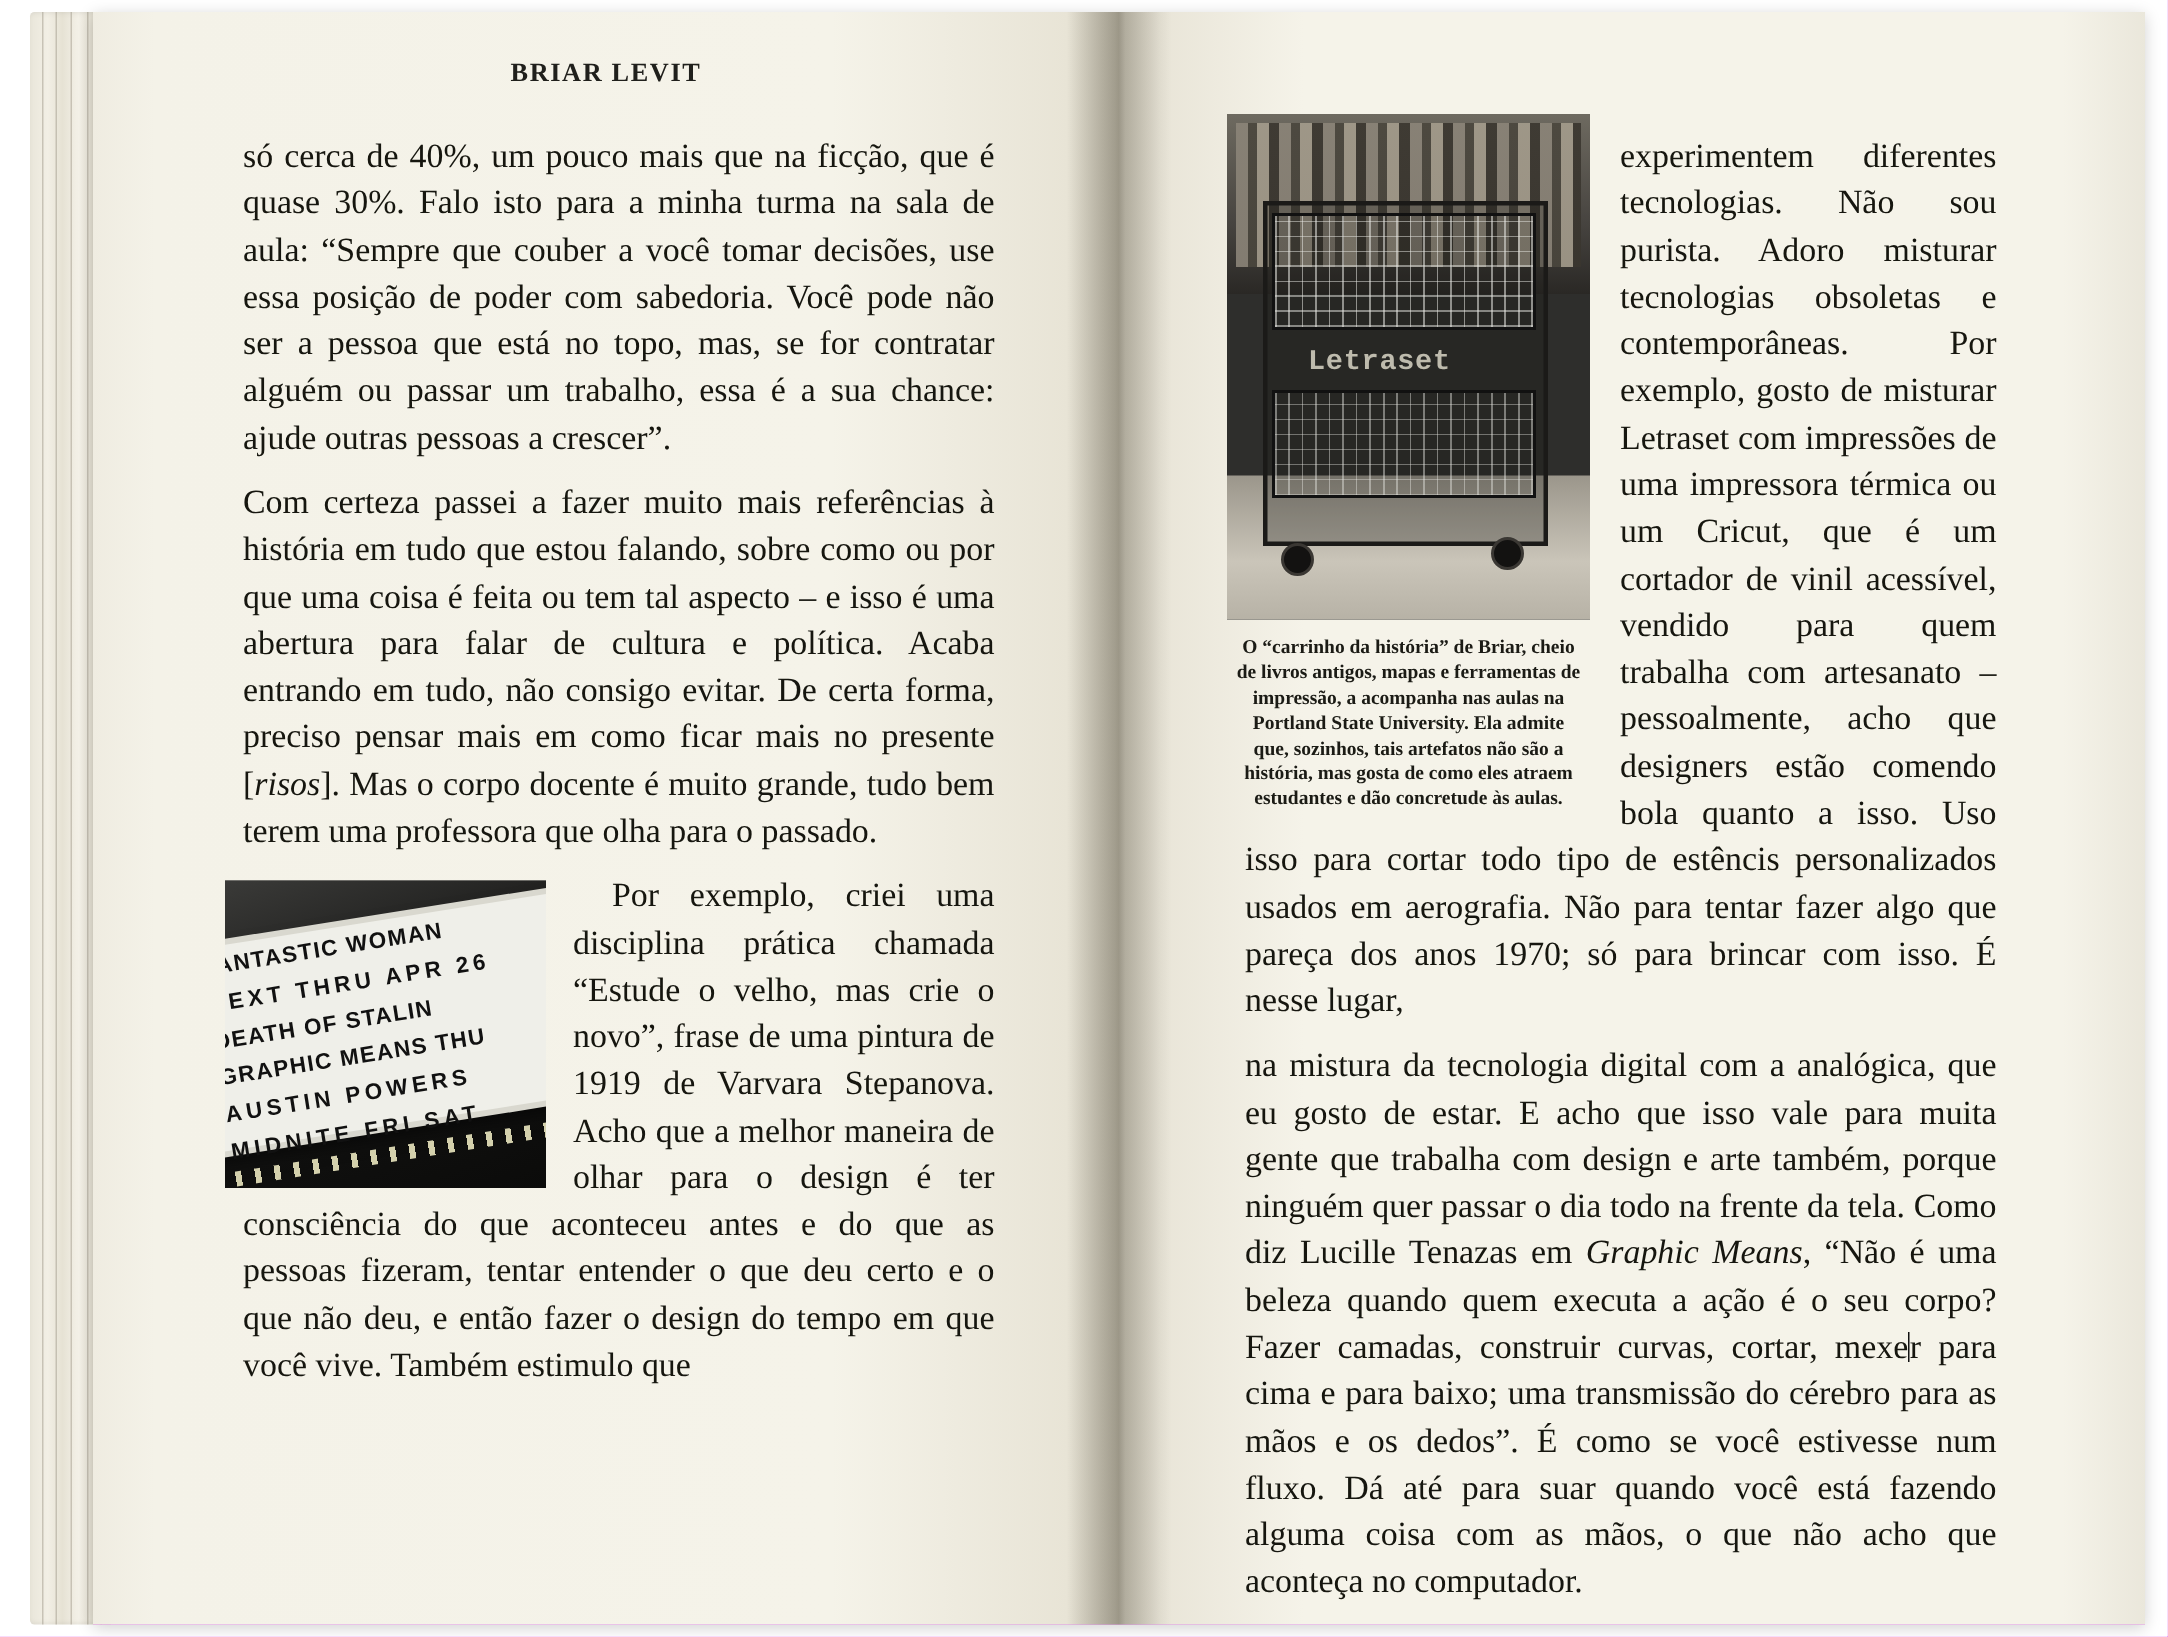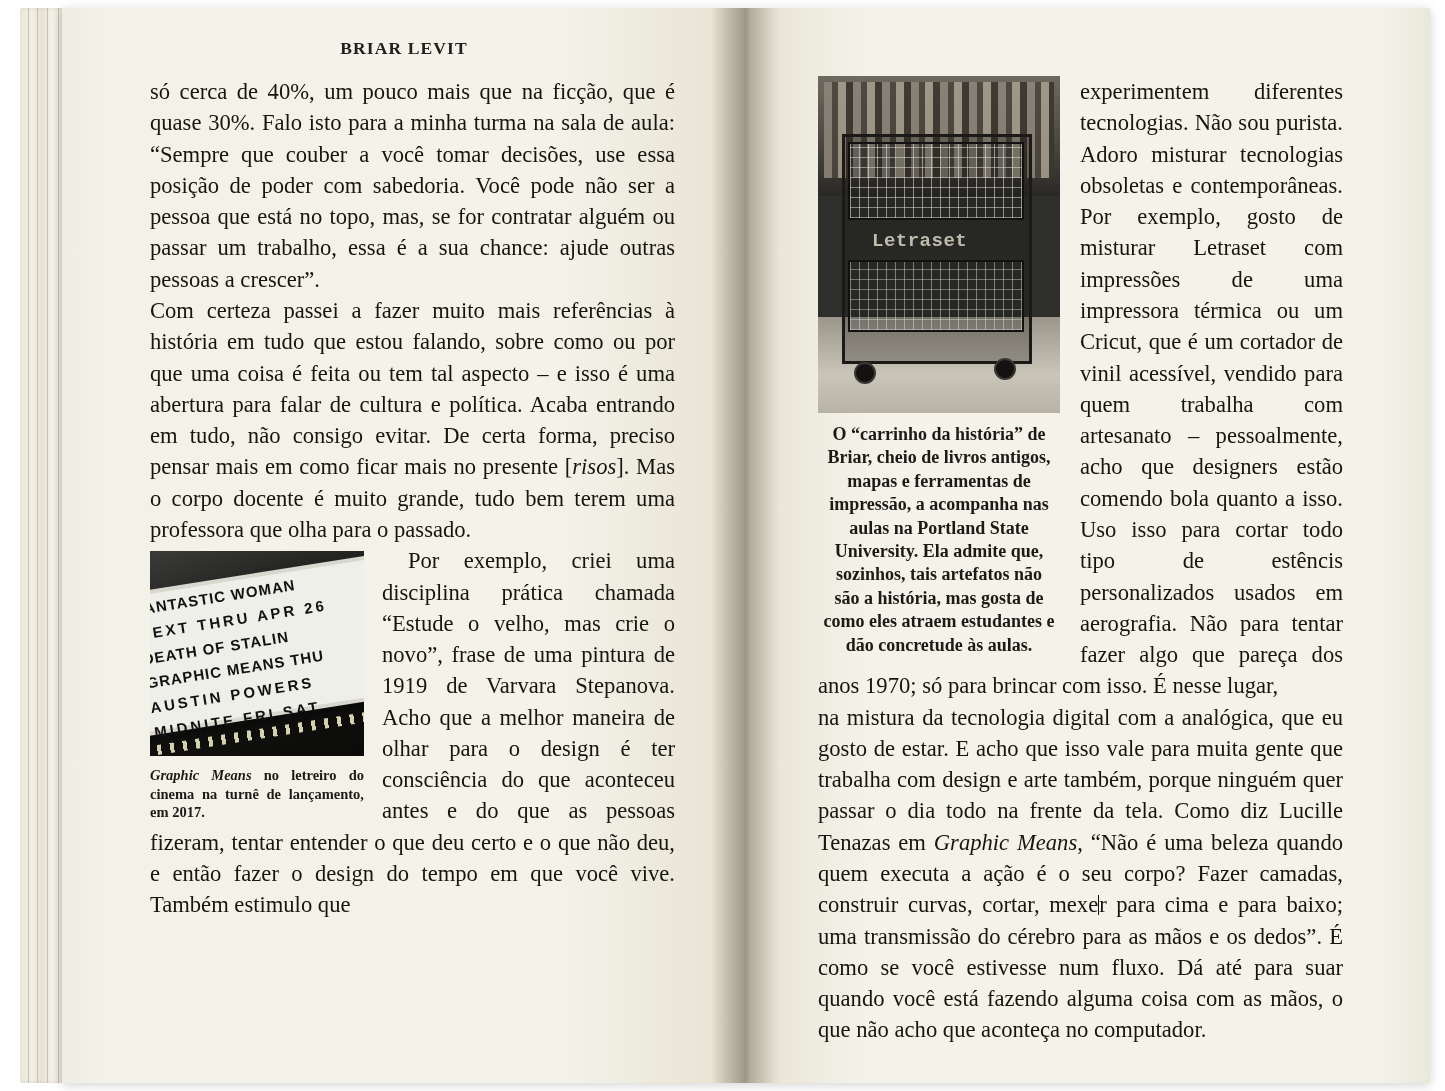--- a/index.html
+++ b/index.html
@@ -70,21 +70,21 @@
     top: 68px;
     width: 525px;
     font-size: 22.6px;
     line-height: 1.385;
     color: #16160f;
     text-align: justify;
     hyphens: auto;
   }
   .page.left .body-col { left: 88px; }
   .page.right .body-col { left: 72px; }
-  .body-col p { margin: 0; }
+  .body-col p { margin: 12px; }
   .body-col p.indent { text-indent: 26px; }
   .qhead {
     font-weight: bold;
     margin-top: 26px !important;
     margin-bottom: 0 !important;
     line-height: 1.33;
     text-align: left;
   }
   .qhead em { font-style: italic; }
   .page-number {
@@ -197,21 +197,21 @@
     opacity: .85;
   }
   .cart-img .wheel {
     position: absolute; width: 22px; height: 22px; border-radius: 50%;
     background: #131211; border: 2px solid #3a3733;
   }
   .cart-img .w1 { left: 36px; top: 286px; }
   .cart-img .w2 { left: 176px; top: 282px; }
   .cart-caption {
     text-align: center;
-    font-size: 18px;
+    font-size: 13px;
     line-height: 1.3;
     font-weight: bold;
     color: #1b1b15;
     margin-top: 10px;
     padding: 0 4px;
   }
   
   .caret {
     display: inline-block;
     width: 1px; height: 20px;
@@ -250,21 +250,20 @@
             <div class="board">
               <div class="line">FANTASTIC WOMAN</div>
               <div class="line sp">NEXT     THRU APR 26</div>
               <div class="line">DEATH OF STALIN</div>
               <div class="line">GRAPHIC MEANS THU</div>
               <div class="line sp">AUSTIN POWERS</div>
               <div class="line sp">MIDNITE FRI    SAT</div>
             </div>
             <div class="bulbs"></div>
           </div>
-          <div class="caption"><em>Graphic Means</em><span> no letreiro do cinema na turnê de lançamento, em 2017.</span></div>
         </div>
 
         <p class="indent">Por exemplo, criei uma disciplina prática chamada “Estude o velho, mas crie o novo”, frase de uma pintura de 1919 de Varvara Stepanova. Acho que a melhor maneira de olhar para o design é ter consciência do que aconteceu antes e do que as pessoas fizeram, tentar entender o que deu certo e o que não deu, e então fazer o design do tempo em que você vive. Também estimulo que</p>
       </div>
 
     </div>
 
     <div class="page right">
 
       <div class="body-col">

